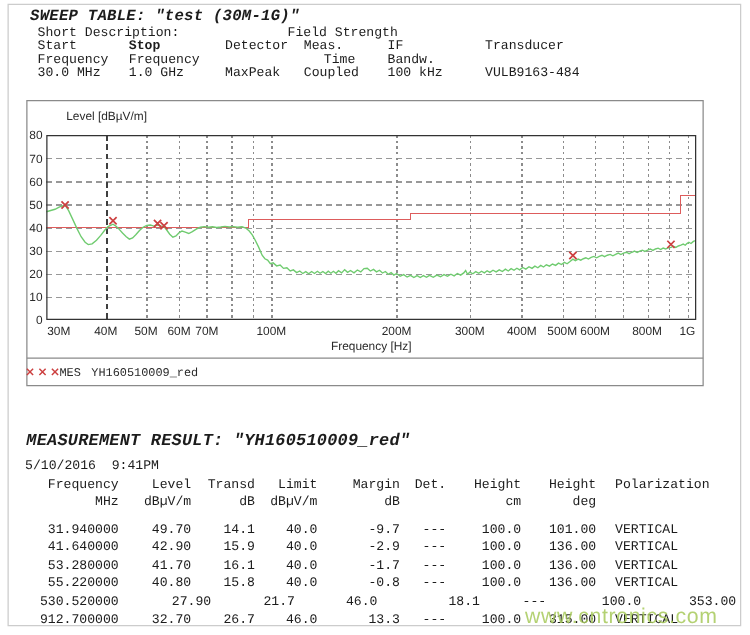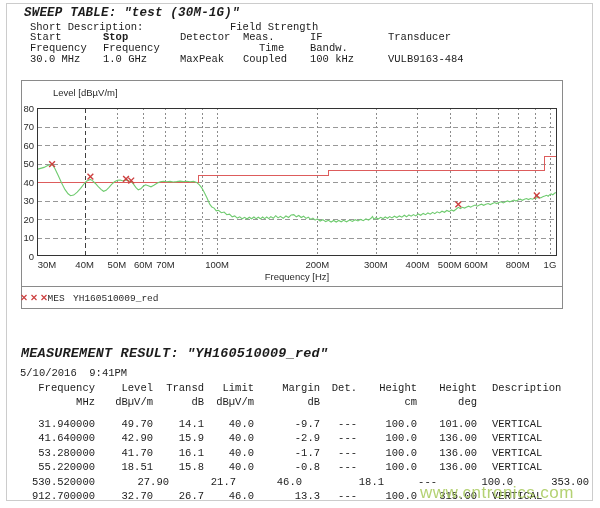--- a/index.html
+++ b/index.html
@@ -116,21 +116,21 @@
 <div id="meas-table">
     <div class="mrow" style="top: 382px;">
       <span class="c0">Frequency</span>
       <span class="c1">Level</span>
       <span class="c2">Transd</span>
       <span class="c3">Limit</span>
       <span class="c4">Margin</span>
       <span class="c5">Det.</span>
       <span class="c6">Height</span>
       <span class="c7">Height</span>
-      <span class="c8">Description</span>
+      <span class="c8">Polarization</span>
     </div>
     <div class="mrow" style="top: 396px;">
       <span class="c0">MHz</span>
       <span class="c1">dBµV/m</span>
       <span class="c2">dB</span>
       <span class="c3">dBµV/m</span>
       <span class="c4">dB</span>
       <span class="c5"></span>
       <span class="c6">cm</span>
       <span class="c7">deg</span>
@@ -164,21 +164,21 @@
       <span class="c2">16.1</span>
       <span class="c3">40.0</span>
       <span class="c4">-1.7</span>
       <span class="c5">---</span>
       <span class="c6">100.0</span>
       <span class="c7">136.00</span>
       <span class="c8">VERTICAL</span>
     </div>
     <div class="mrow" style="top: 461px;">
       <span class="c0">55.220000</span>
-      <span class="c1">18.51</span>
+      <span class="c1">40.80</span>
       <span class="c2">15.8</span>
       <span class="c3">40.0</span>
       <span class="c4">-0.8</span>
       <span class="c5">---</span>
       <span class="c6">100.0</span>
       <span class="c7">136.00</span>
       <span class="c8">VERTICAL</span>
     </div>
     <div class="mrow" style="top: 475.5px; gap: 16px;">
       <span class="c0">530.520000</span>

